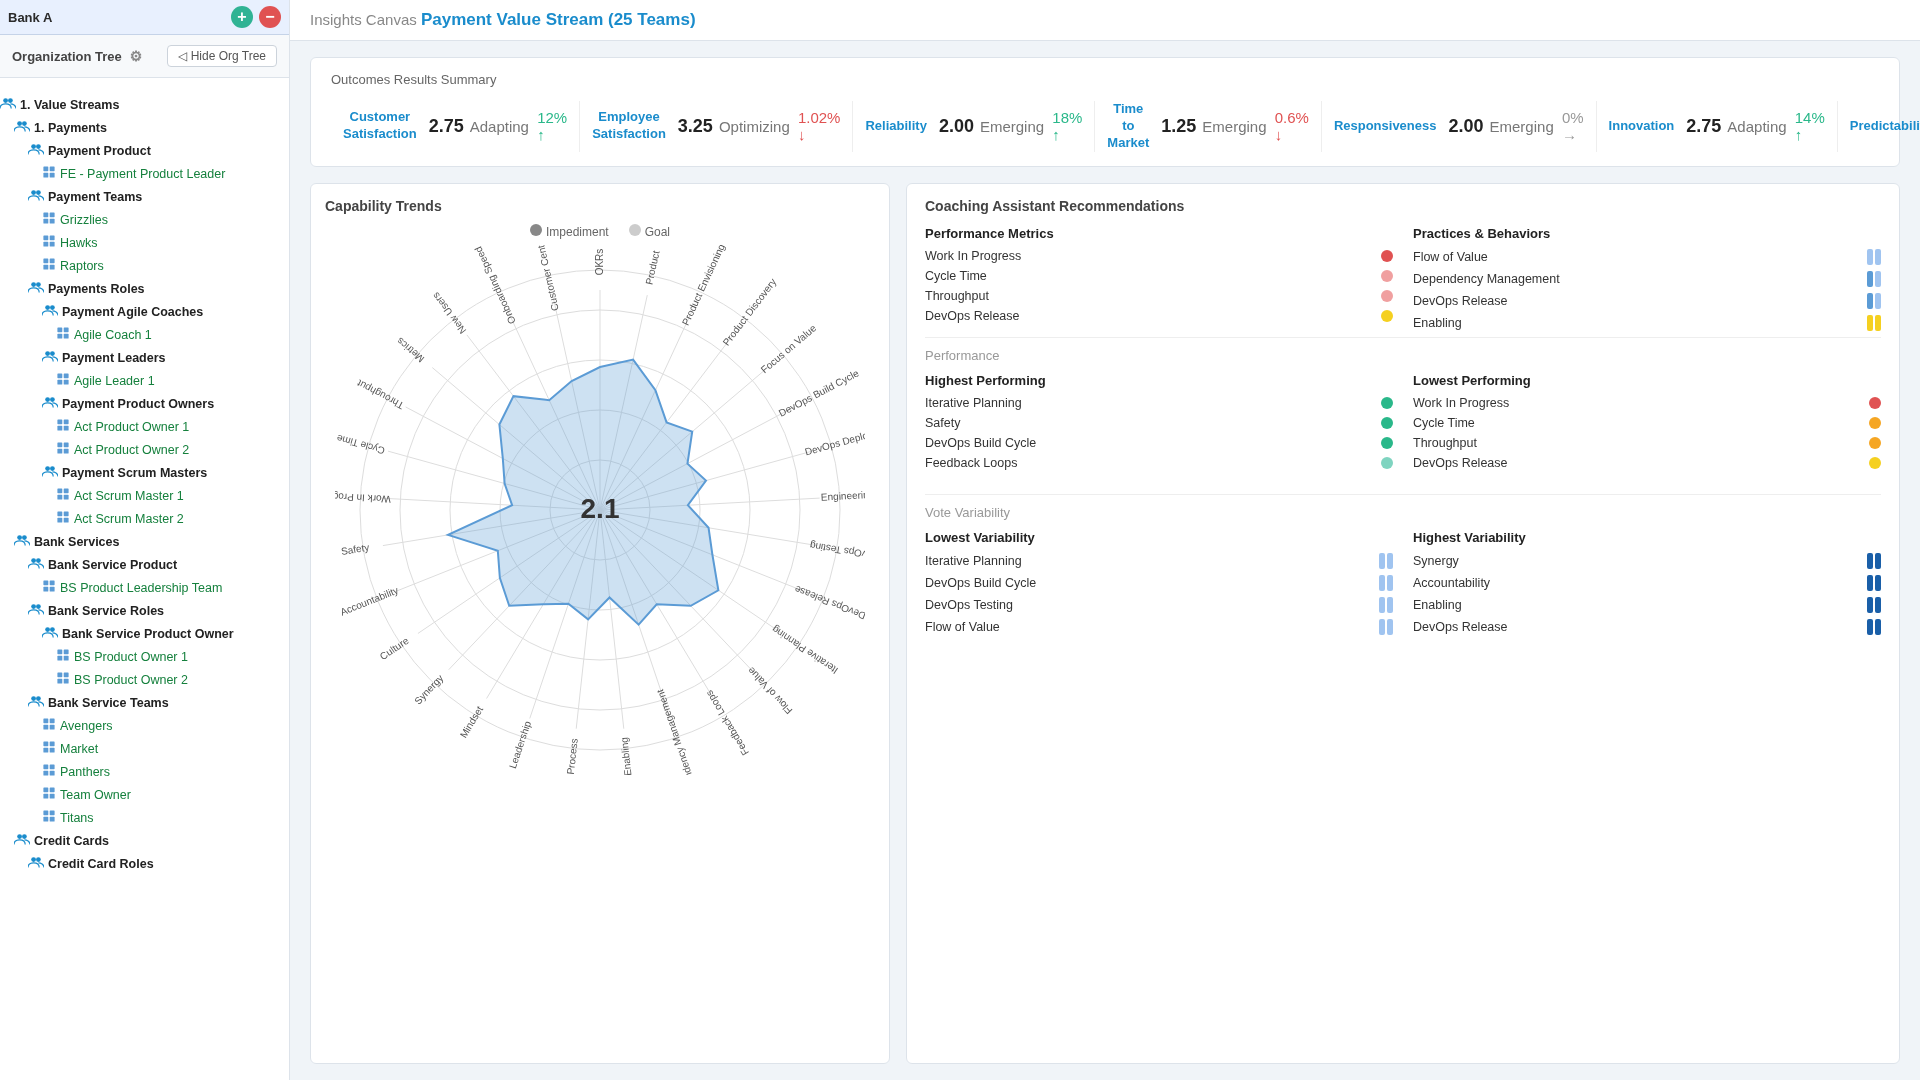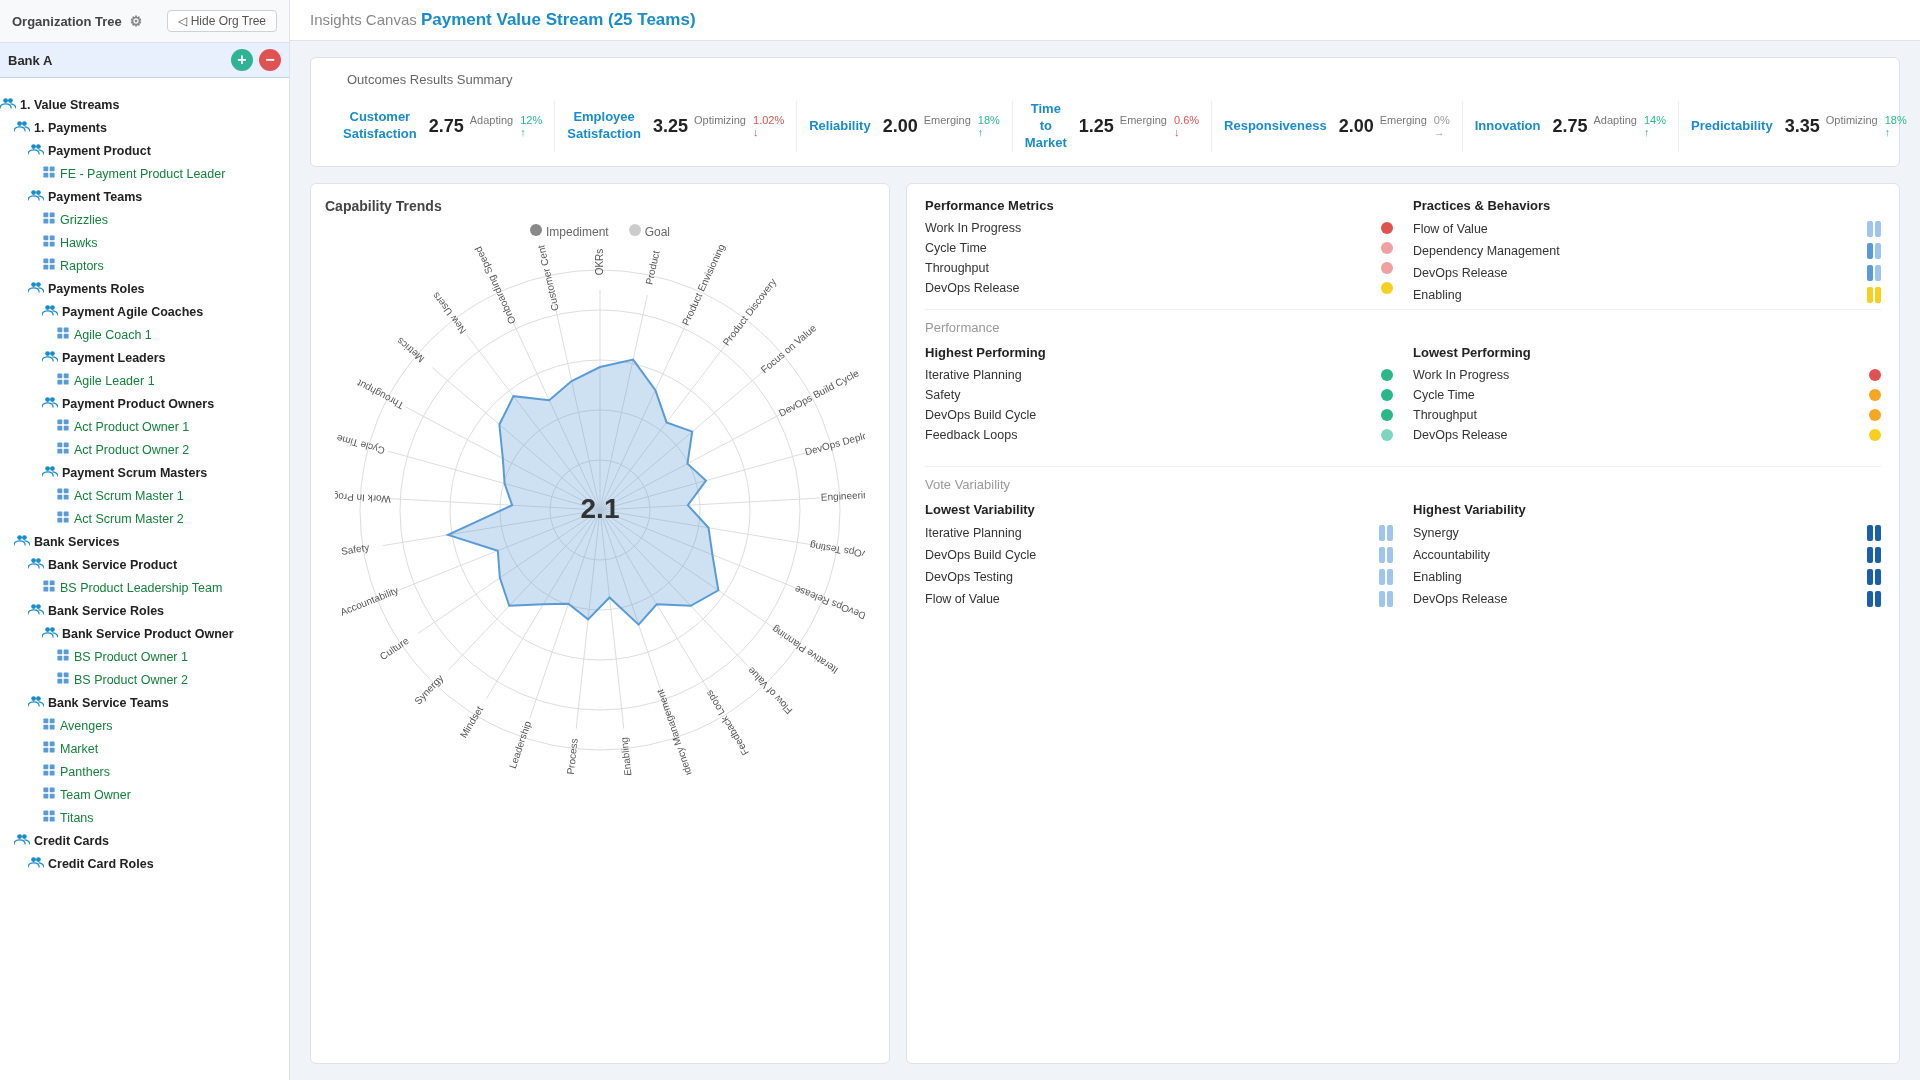--- a/index.html
+++ b/index.html
@@ -31,29 +31,29 @@
     
     #topbar { padding: 10px 20px; background: #fff; border-bottom: 1px solid #dde3ea; display: flex; align-items: center; }
     #topbar .breadcrumb { font-size: 15px; color: #888; }
     #topbar .breadcrumb .highlight { color: #1a8ccc; font-weight: 600; font-size: 17px; }
 
     
     #content { flex: 1; overflow-y: auto; padding: 16px 20px; display: flex; flex-direction: column; gap: 16px; }
 
     
     #outcomes-card { background: #fff; border: 1px solid #dde3ea; border-radius: 6px; padding: 14px 20px; }
-    #outcomes-card .section-title { font-size: 13px; color: #666; margin-bottom: 14px; margin-left: 16px; }
+    #outcomes-card .section-title { font-size: 13px; color: #666; margin-bottom: 14px; }
     .outcomes-grid { display: flex; gap: 0; }
     .outcome-item { flex: 1; display: flex; flex-direction: row; align-items: center; gap: 6px; border-right: 1px solid #eee; padding: 0 12px; }
     .outcome-item:last-child { border-right: none; }
     .outcome-item .out-label { font-size: 13px; font-weight: 600; color: #1a8ccc; text-align: center; line-height: 1.3; }
     .outcome-item .progress-bar-bg { width: 100%; height: 8px; background: #e0e0e0; border-radius: 4px; overflow: hidden; }
     .outcome-item .progress-bar-fill { height: 100%; border-radius: 4px; }
     .outcome-item .out-value { font-size: 18px; font-weight: 700; color: #222; }
-    .outcome-item .out-status { font-size: 11px; color: #777; display: flex; align-items: flex-start; gap: 4px; }
+    .outcome-item .out-status { font-size: 15px; color: #777; display: flex; align-items: center; gap: 4px; }
     .outcome-item .out-status .arrow-up { color: #2ab88a; }
     .outcome-item .out-status .arrow-down { color: #e05252; }
     .outcome-item .out-status .arrow-right { color: #999; }
 
     
     #lower-row { display: flex; gap: 16px; flex: 1; }
 
     
     #capability-card { background: #fff; border: 1px solid #dde3ea; border-radius: 6px; padding: 14px; flex: 0 0 580px; }
     #capability-card .section-title { font-size: 14px; color: #444; font-weight: 600; margin-bottom: 10px; }
@@ -85,29 +85,29 @@
     .bar-dark-blue { background: #1a5fa8; }
     .bar-light-blue { background: #a0c4f0; }
     .bar-yellow { background: #f5d020; }
 
     svg#radar { display: block; margin: 0 auto; }
   </style>
 </head>
 <body>
 
 <div id="sidebar">
+  <div id="org-label-bar">
+    <span>Bank A</span>
+    <button class="btn-circle btn-plus">+</button>
+    <button class="btn-circle btn-minus">−</button>
+  </div>
   <div id="sidebar-header">
     <span>Organization Tree</span>
     <span class="gear-icon">⚙</span>
     <button class="hide-btn">◁ Hide Org Tree</button>
-  </div>
-  <div id="org-label-bar">
-    <span>Bank A</span>
-    <button class="btn-circle btn-plus">+</button>
-    <button class="btn-circle btn-minus">−</button>
   </div>
   <div id="tree-container">
   <div class="tree-item bold">
         <span class="indent" style="width: 0px;"></span>
         <span class="node-icon"><svg width="16" height="14" viewBox="0 0 20 16" fill="none">
             <circle cx="7" cy="5" r="3" fill="#1a8ccc"></circle>
             <circle cx="13" cy="5" r="3" fill="#1a8ccc"></circle>
             <path d="M0 15c0-4 3-6 7-6s7 2 7 6" stroke="#1a8ccc" stroke-width="1.5" fill="none"></path>
             <path d="M13 9c3 0 7 2 7 6" stroke="#1a8ccc" stroke-width="1.5" fill="none"></path>
           </svg></span>
@@ -614,20 +614,21 @@
                 <text x="-189.0161896716538" y="-160.55179862589333" text-anchor="middle" dominant-baseline="middle" font-size="10" fill="#555" transform="rotate(220.34482758620692 -189.0161896716538 -160.55179862589333)">Metrics</text>
                 <text x="-150.08320536805368" y="-197.4310802949997" text-anchor="middle" dominant-baseline="middle" font-size="10" fill="#555" transform="rotate(232.75862068965523 -150.08320536805368 -197.4310802949997)">New Users</text>
                 <text x="-104.13249718694568" y="-225.07870407839732" text-anchor="middle" dominant-baseline="middle" font-size="10" fill="#555" transform="rotate(245.1724137931035 -104.13249718694568 -225.07870407839732)">Onboarding Speed</text>
                 <text x="-53.31266917233403" y="-242.20189781610148" text-anchor="middle" dominant-baseline="middle" font-size="10" fill="#555" transform="rotate(257.58620689655174 -53.31266917233403 -242.20189781610148)">Customer Centricity</text>
               </g>
           </svg>
         </div>
       </div>
 
       <div id="coaching-card">
+        <div class="section-title">Coaching Assistant Recommendations</div>
 
         <div class="coaching-two-col">
           <div class="coaching-col">
             <div class="col-header">Performance Metrics</div>
             <div id="perf-metrics-list">
                 <div class="metric-row">
                   <span class="metric-name">Work In Progress</span>
                   <span class="metric-dot dot-red"></span>
                 </div>
                 <div class="metric-row">

